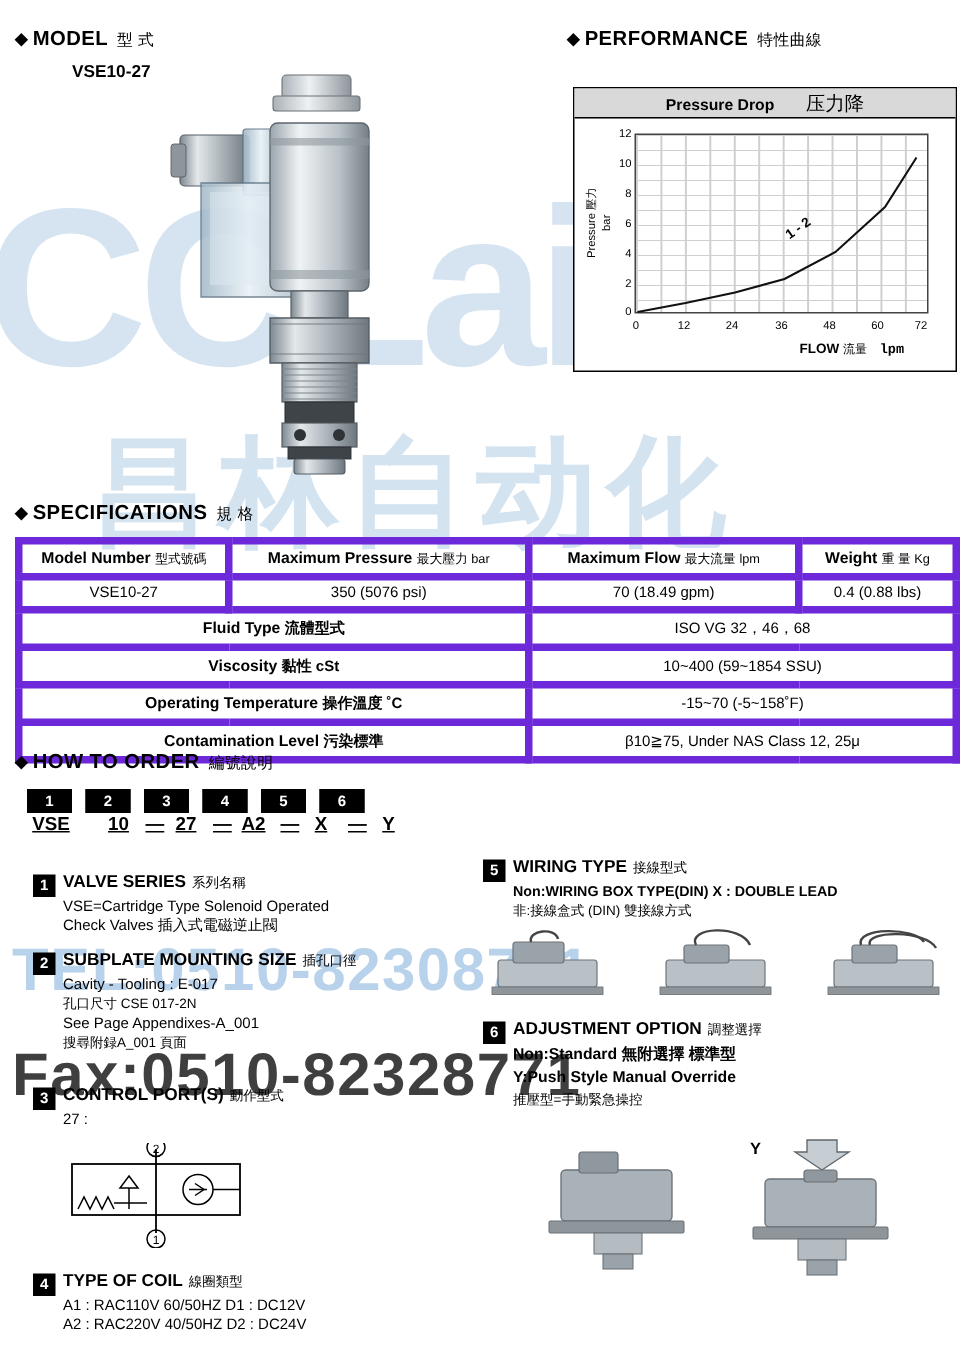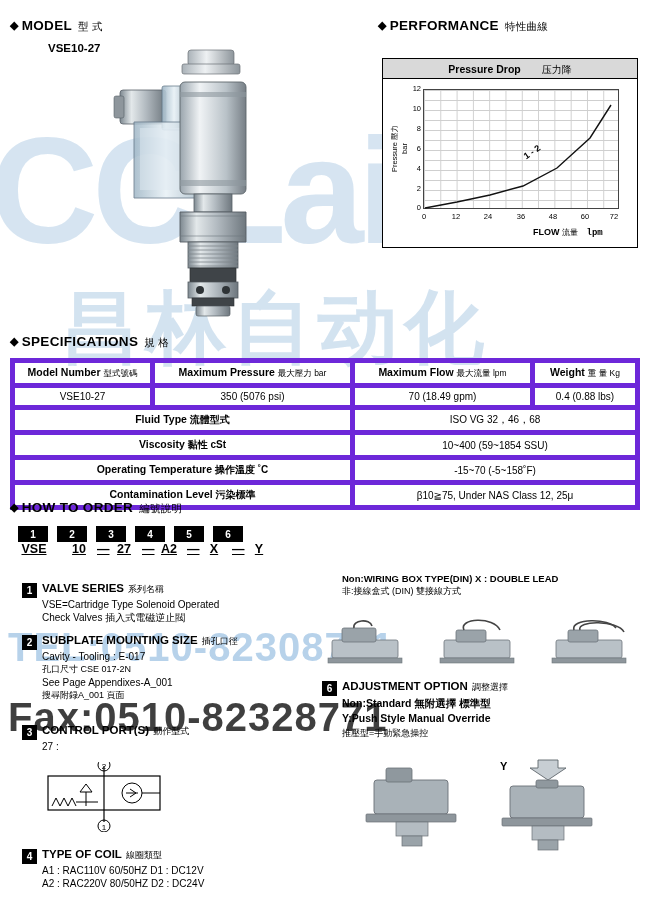--- a/index.html
+++ b/index.html
@@ -61,21 +61,21 @@
   
   #perf-head { left:378px; top:18px; }
   .perf-box {
     position:absolute; left:382px; top:58px; width:256px; height:190px;
     border:1px solid #000; background:#fff;
   }
   .perf-title {
     height:20px; background:#d9d9d9; border-bottom:1px solid #000;
     font-size:10.5px; font-weight:bold; text-align:center; line-height:20px;
   }
-  .perf-title .cn { font-weight:normal; font-size:10px;margin-left:18px; }
+  .perf-title .cn { font-weight:normal; font-size:13px;margin-left:18px; }
   .plot-wrap { position:relative; width:100%; height:168px; }
   .ylab2 { position:absolute; left:-16px; top:62px; width:60px; font-size:7.5px; text-align:center; }
   .grid {
     position:absolute; left:40px; top:10px; width:196px; height:120px;
     border:1px solid #444;
     background-image:
       linear-gradient(to right, #cfcfcf 1px, transparent 1px),
       linear-gradient(to bottom, #cfcfcf 1px, transparent 1px);
     background-size: 16.3px 10px;
   }
@@ -389,25 +389,28 @@
       <circle cx="74" cy="64" r="6" fill="none" stroke="#000" stroke-width="1"></circle>
       <text x="74" y="67.5" font-size="8" text-anchor="middle" font-family="Liberation Sans, sans-serif">1</text>
     </svg>
 
     <div class="item" id="it4">
       <div class="title">
         <span class="num">4</span><span>TYPE OF COIL</span><span class="cn">線圈類型</span>
       </div>
       <div class="body">
         <div>A1 : RAC110V  60/50HZ      D1 : DC12V</div>
-        <div>A2 : RAC220V  80/50HZ      D2 : DC24V</div>
+        <div>A2 : RAC220V  40/50HZ      D2 : DC24V</div>
       </div>
     </div>
 
     <div class="item" id="it5">
+      <div class="title">
+        <span class="num">5</span><span>WIRING TYPE</span><span class="cn">接線型式</span>
+      </div>
       <div class="body" style="font-weight:bold;font-size:9.5px;">
         <div>Non:WIRING BOX TYPE(DIN)      X : DOUBLE LEAD</div>
         <div class="cnline" style="font-weight:normal;">非:接線盒式 (DIN)                            雙接線方式</div>
       </div>
     </div>
 
     <svg class="wiring-imgs" viewBox="0 0 316 56">
       <g>
         <rect x="8" y="24" width="66" height="18" rx="2" fill="#b9c1c7" stroke="#6d757b" stroke-width="0.8"></rect>
         <rect x="18" y="12" width="34" height="14" rx="2" fill="#9aa3a9" stroke="#6d757b" stroke-width="0.8"></rect>

